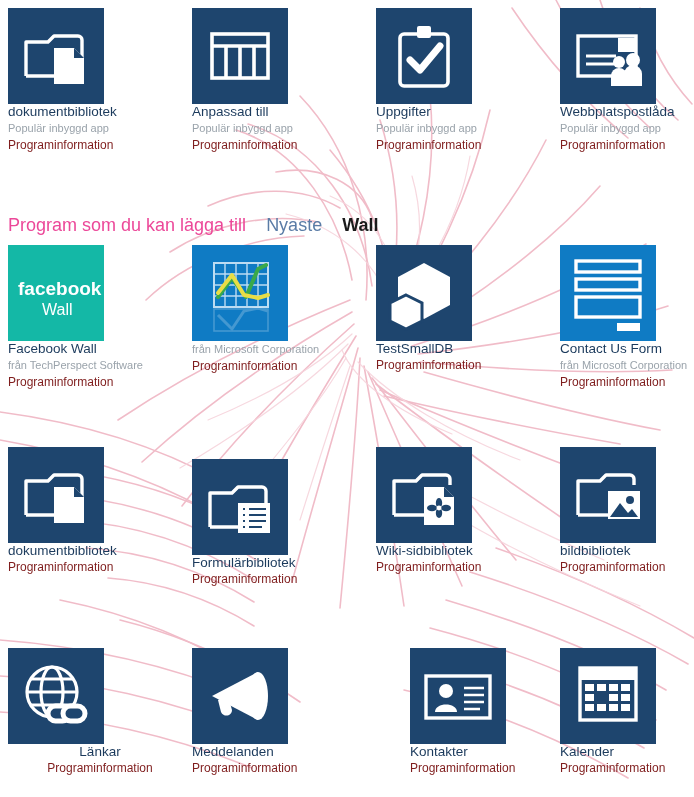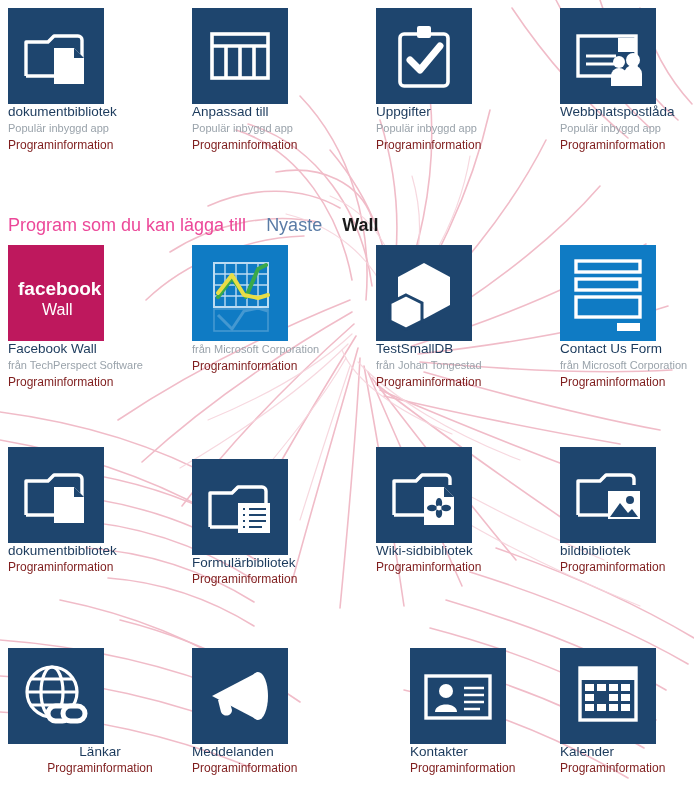--- a/index.html
+++ b/index.html
@@ -180,21 +180,21 @@
       <circle cx="73" cy="52" r="7" fill="#fff"></circle>
       <path d="M51 78 L51 68 A8 8 0 0 1 67 68 L67 78 Z" fill="#fff"></path>
       <path d="M64 78 L64 66 A9 9 0 0 1 82 66 L82 78 Z" fill="#fff"></path>
     </svg>
         </div>
         <div class="card-title">Webbplatspostlåda</div>
         <div class="card-pub">Populär inbyggd app</div>
         <div class="card-link">Programinformation</div>
       </div>
       <div class="card" style="left: 8px; top: 245px;">
-        <div class="tile" style="background: #be185d;">
+        <div class="tile" style="background: #14b8a6;">
     <svg width="96" height="96" viewBox="0 0 96 96">
       <text x="10" y="50" font-family="Liberation Sans, sans-serif" font-size="19" font-weight="bold" fill="#fff">facebook</text>
       <text x="34" y="70" font-family="Liberation Sans, sans-serif" font-size="16" fill="#fff">Wall</text>
     </svg>
         </div>
         <div class="card-title">Facebook Wall</div>
         <div class="card-pub">från TechPerspect Software</div>
         <div class="card-link">Programinformation</div>
       </div>
       <div class="card" style="left: 192px; top: 245px;">
@@ -217,21 +217,20 @@
         <div class="card-link">Programinformation</div>
       </div>
       <div class="card" style="left: 376px; top: 245px;">
         <div class="tile" style="background: rgb(30, 69, 110);">
     <svg width="96" height="96" viewBox="0 0 96 96">
       <path d="M48 18 L74 32 L74 60 L48 74 L22 60 L22 32 Z" fill="#fff"></path>
       <path d="M30 50 L46 58 L46 76 L30 84 L14 76 L14 58 Z" fill="#fff" stroke="#1e456e" stroke-width="3"></path>
     </svg>
         </div>
         <div class="card-title">TestSmallDB</div>
-        <div class="card-pub">från Johan Tongestad</div>
         <div class="card-link">Programinformation</div>
       </div>
       <div class="card" style="left: 560px; top: 245px;">
         <div class="tile" style="background: rgb(15, 123, 196);">
     <svg width="96" height="96" viewBox="0 0 96 96">
       <rect x="16" y="16" width="64" height="11" fill="none" stroke="#fff" stroke-width="3.4"></rect>
       <rect x="16" y="34" width="64" height="11" fill="none" stroke="#fff" stroke-width="3.4"></rect>
       <rect x="16" y="52" width="64" height="20" fill="none" stroke="#fff" stroke-width="3.4"></rect>
       <rect x="57" y="78" width="23" height="8" fill="#fff"></rect>
     </svg>

